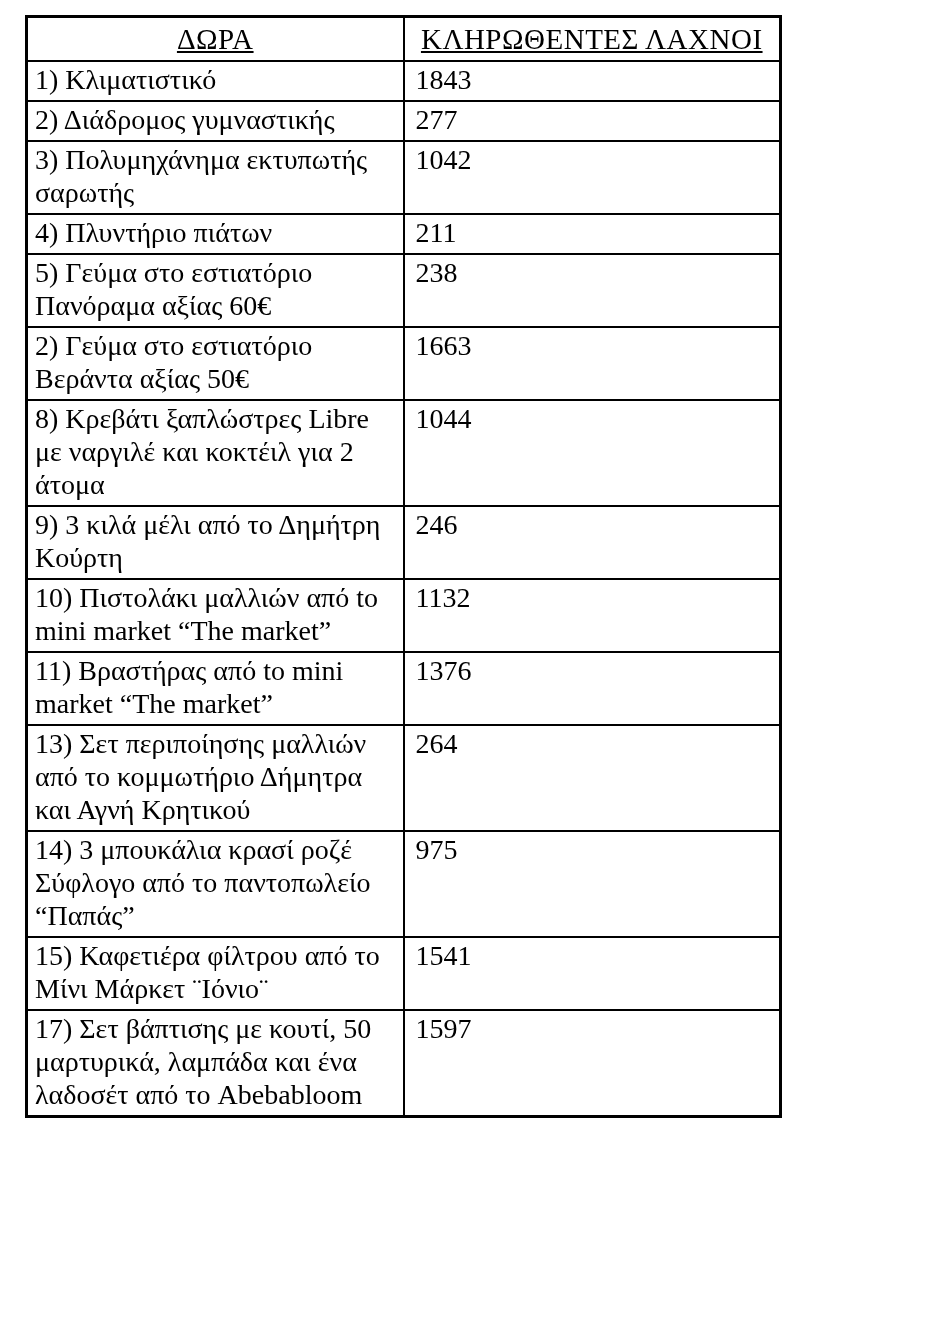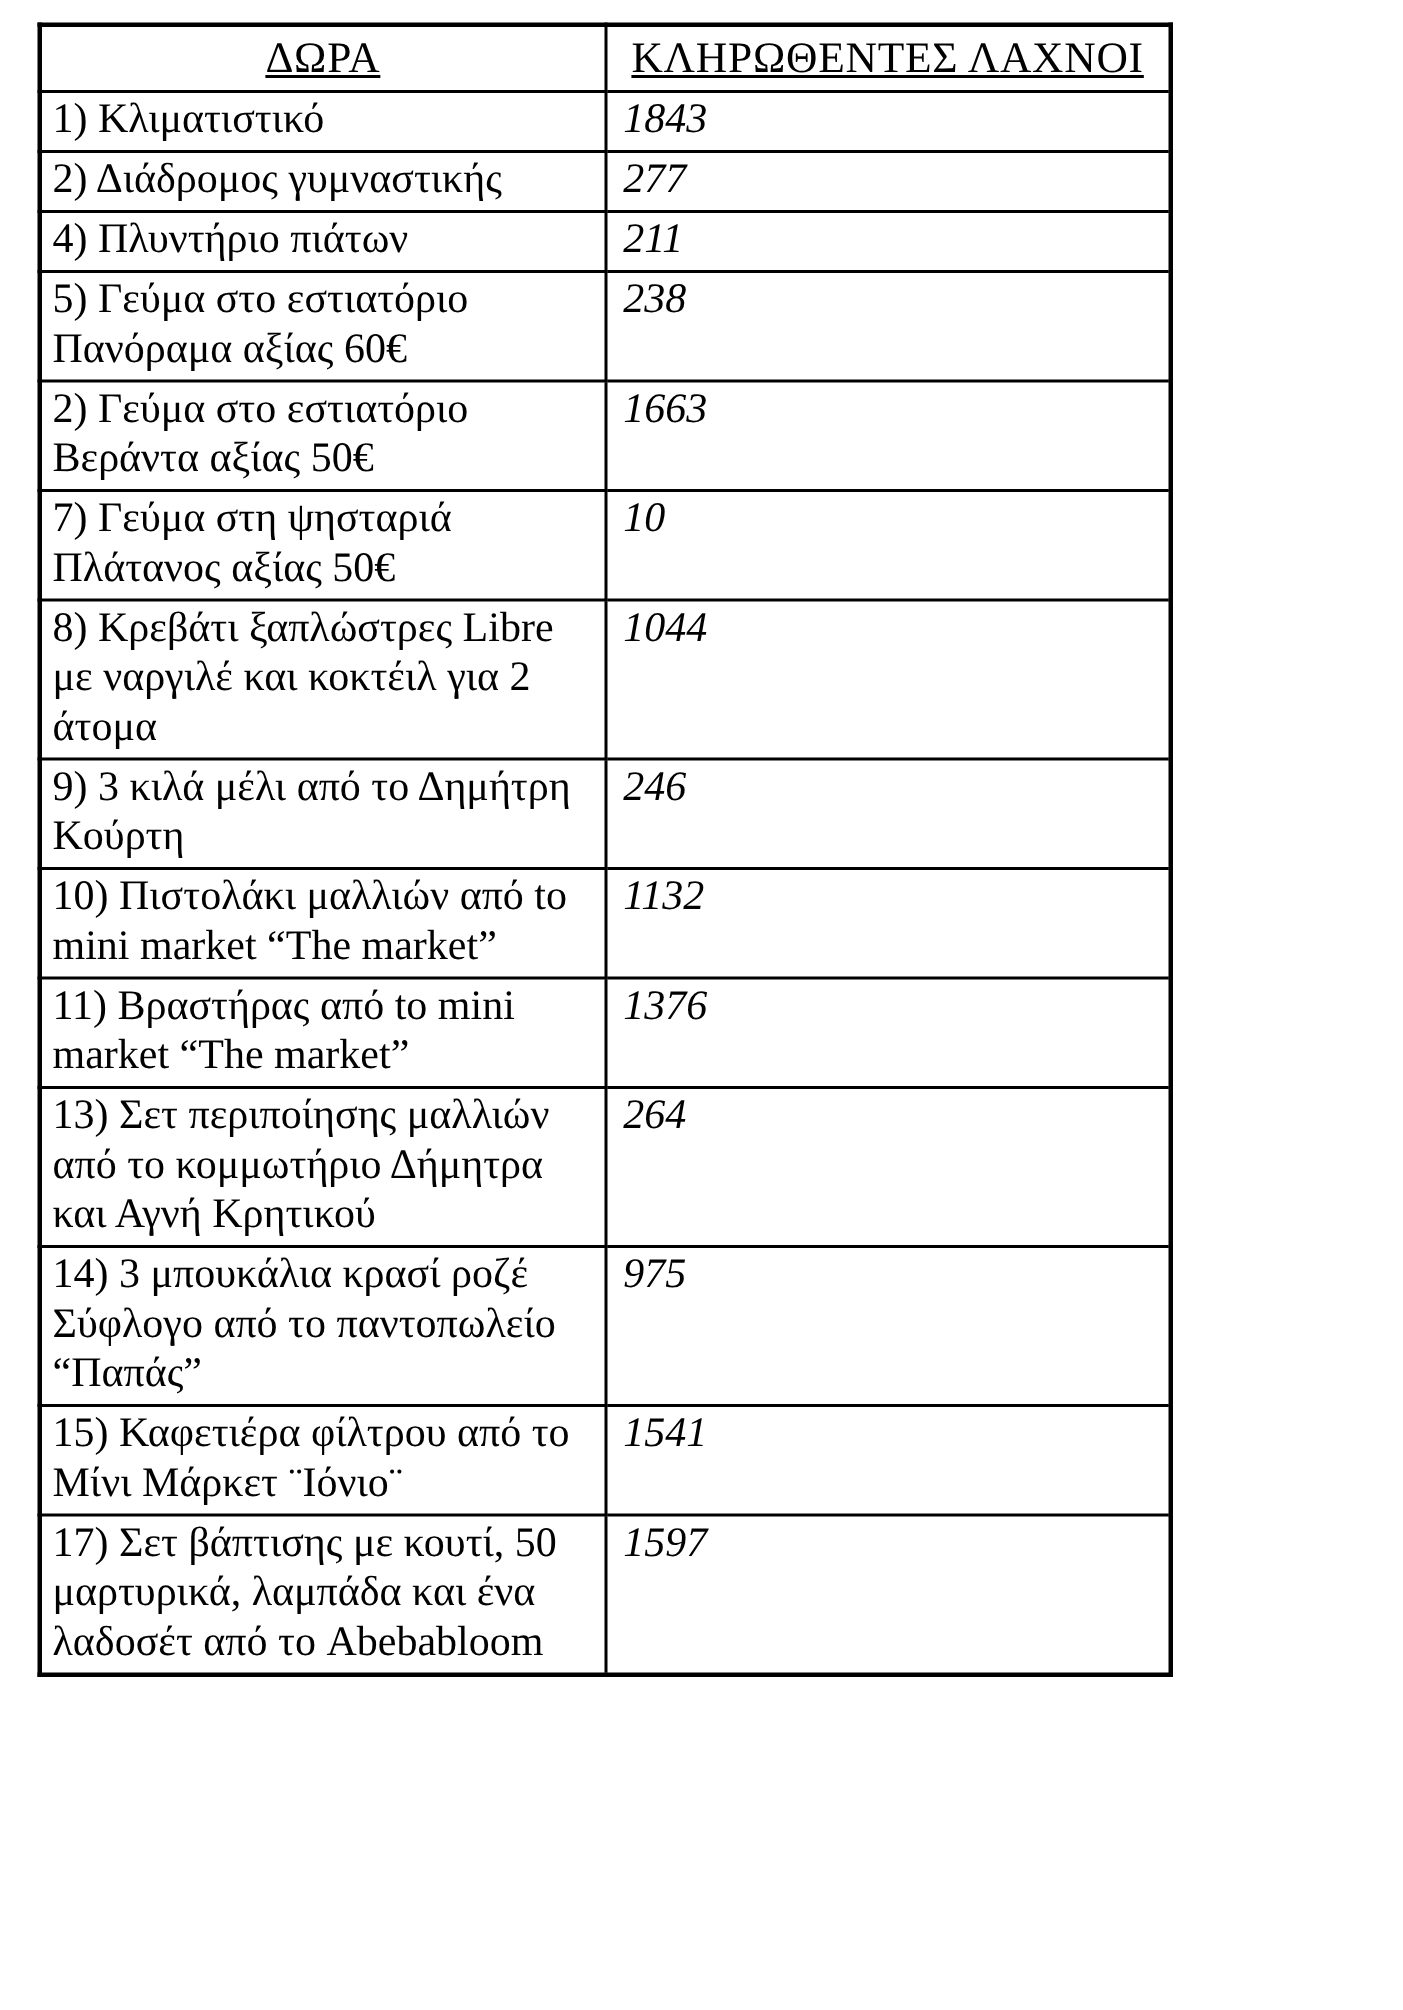--- a/index.html
+++ b/index.html
@@ -39,21 +39,20 @@
     letter-spacing: 0.5px;
   }
   table.prizes td {
     font-size: 28px;
     line-height: 33px;
     vertical-align: top;
     padding: 1px 2px 4px 7px;
   }
   table.prizes td.num {
     padding-left: 11px;
-    font-style: italic;
   }
 </style>
 </head>
 <body>
 
 <div class="page">
   <table class="prizes">
     <thead>
       <tr>
         <th>ΔΩΡΑ</th>
@@ -63,34 +62,34 @@
     <tbody>
       <tr>
         <td class="prize">1) Κλιματιστικό</td>
         <td class="num">1843</td>
       </tr>
       <tr>
         <td class="prize">2) Διάδρομος γυμναστικής</td>
         <td class="num">277</td>
       </tr>
       <tr>
+        <td class="prize">3) Πολυμηχάνημα εκτυπωτής σαρωτής</td>
+        <td class="num">1042</td>
+      </tr>
+      <tr>
         <td class="prize">4) Πλυντήριο πιάτων</td>
         <td class="num">211</td>
       </tr>
       <tr>
         <td class="prize">5) Γεύμα στο εστιατόριο Πανόραμα αξίας 60€</td>
         <td class="num">238</td>
       </tr>
       <tr>
         <td class="prize">2) Γεύμα στο εστιατόριο Βεράντα αξίας 50€</td>
         <td class="num">1663</td>
-      </tr>
-      <tr>
-        <td class="prize">7) Γεύμα στη ψησταριά Πλάτανος αξίας 50€</td>
-        <td class="num">10</td>
       </tr>
       <tr>
         <td class="prize">8) Κρεβάτι ξαπλώστρες Libre με ναργιλέ και κοκτέιλ για 2 άτομα</td>
         <td class="num">1044</td>
       </tr>
       <tr>
         <td class="prize">9) 3 κιλά μέλι από το Δημήτρη Κούρτη</td>
         <td class="num">246</td>
       </tr>
       <tr>

